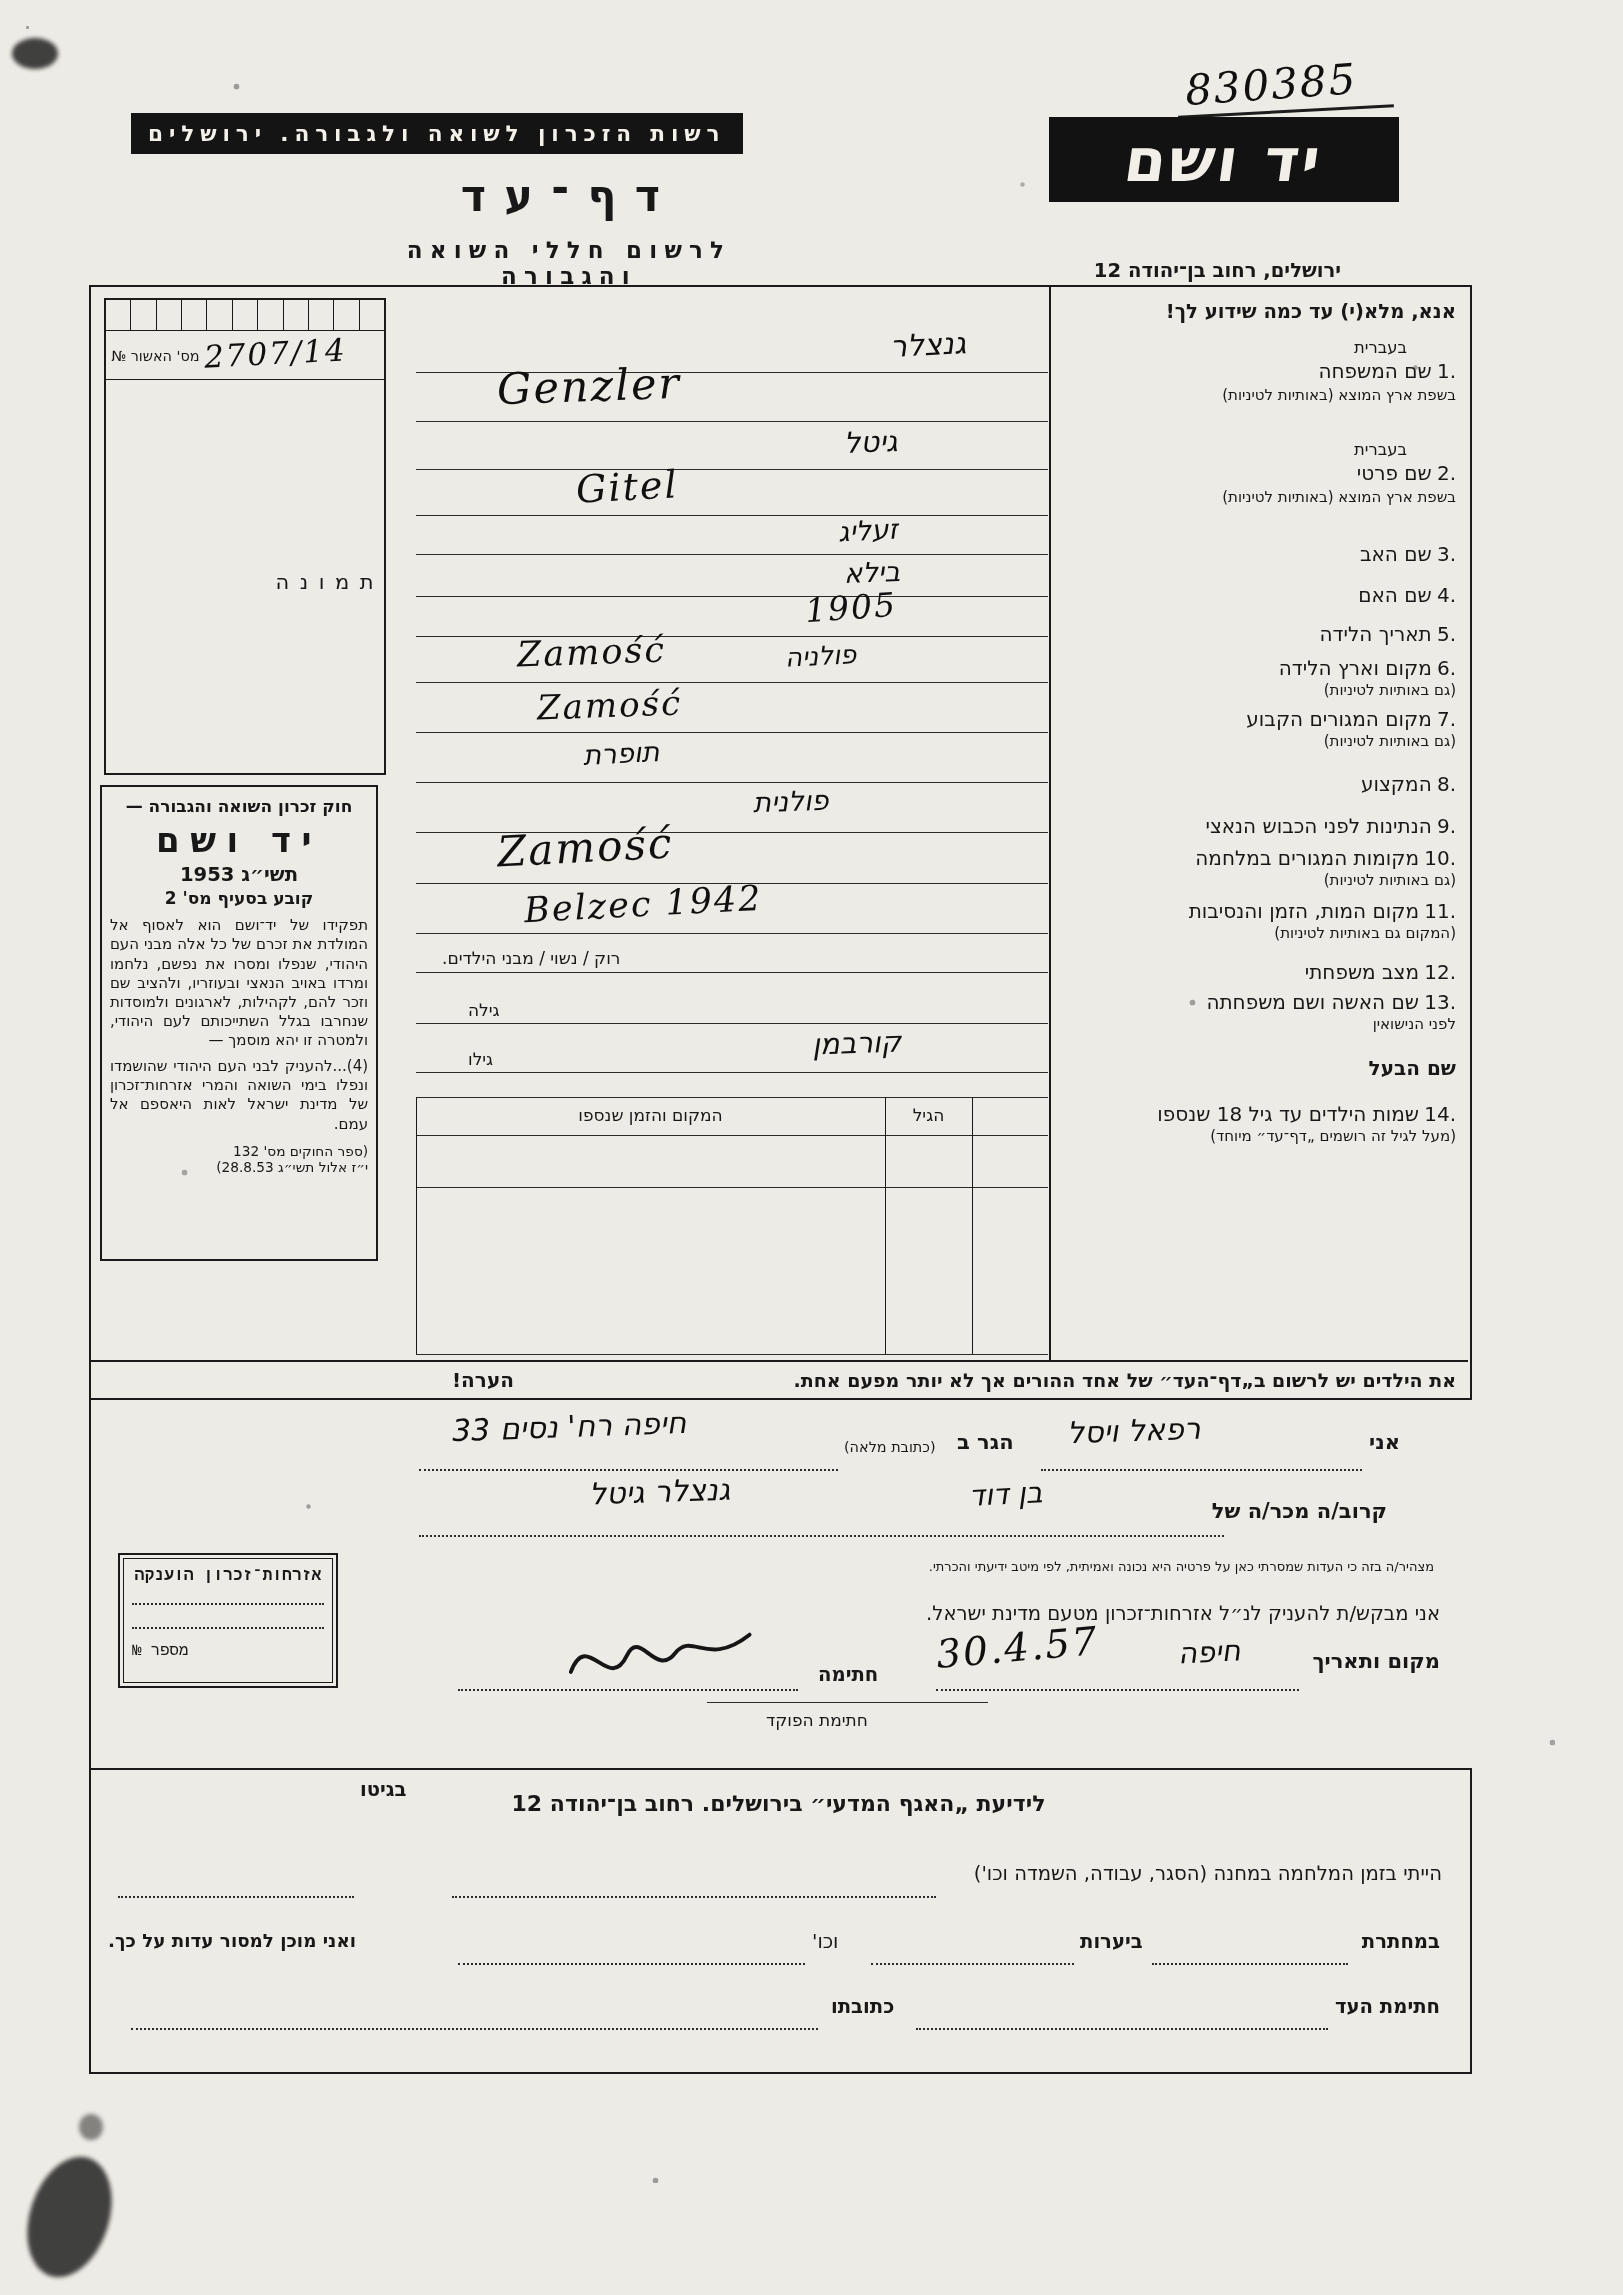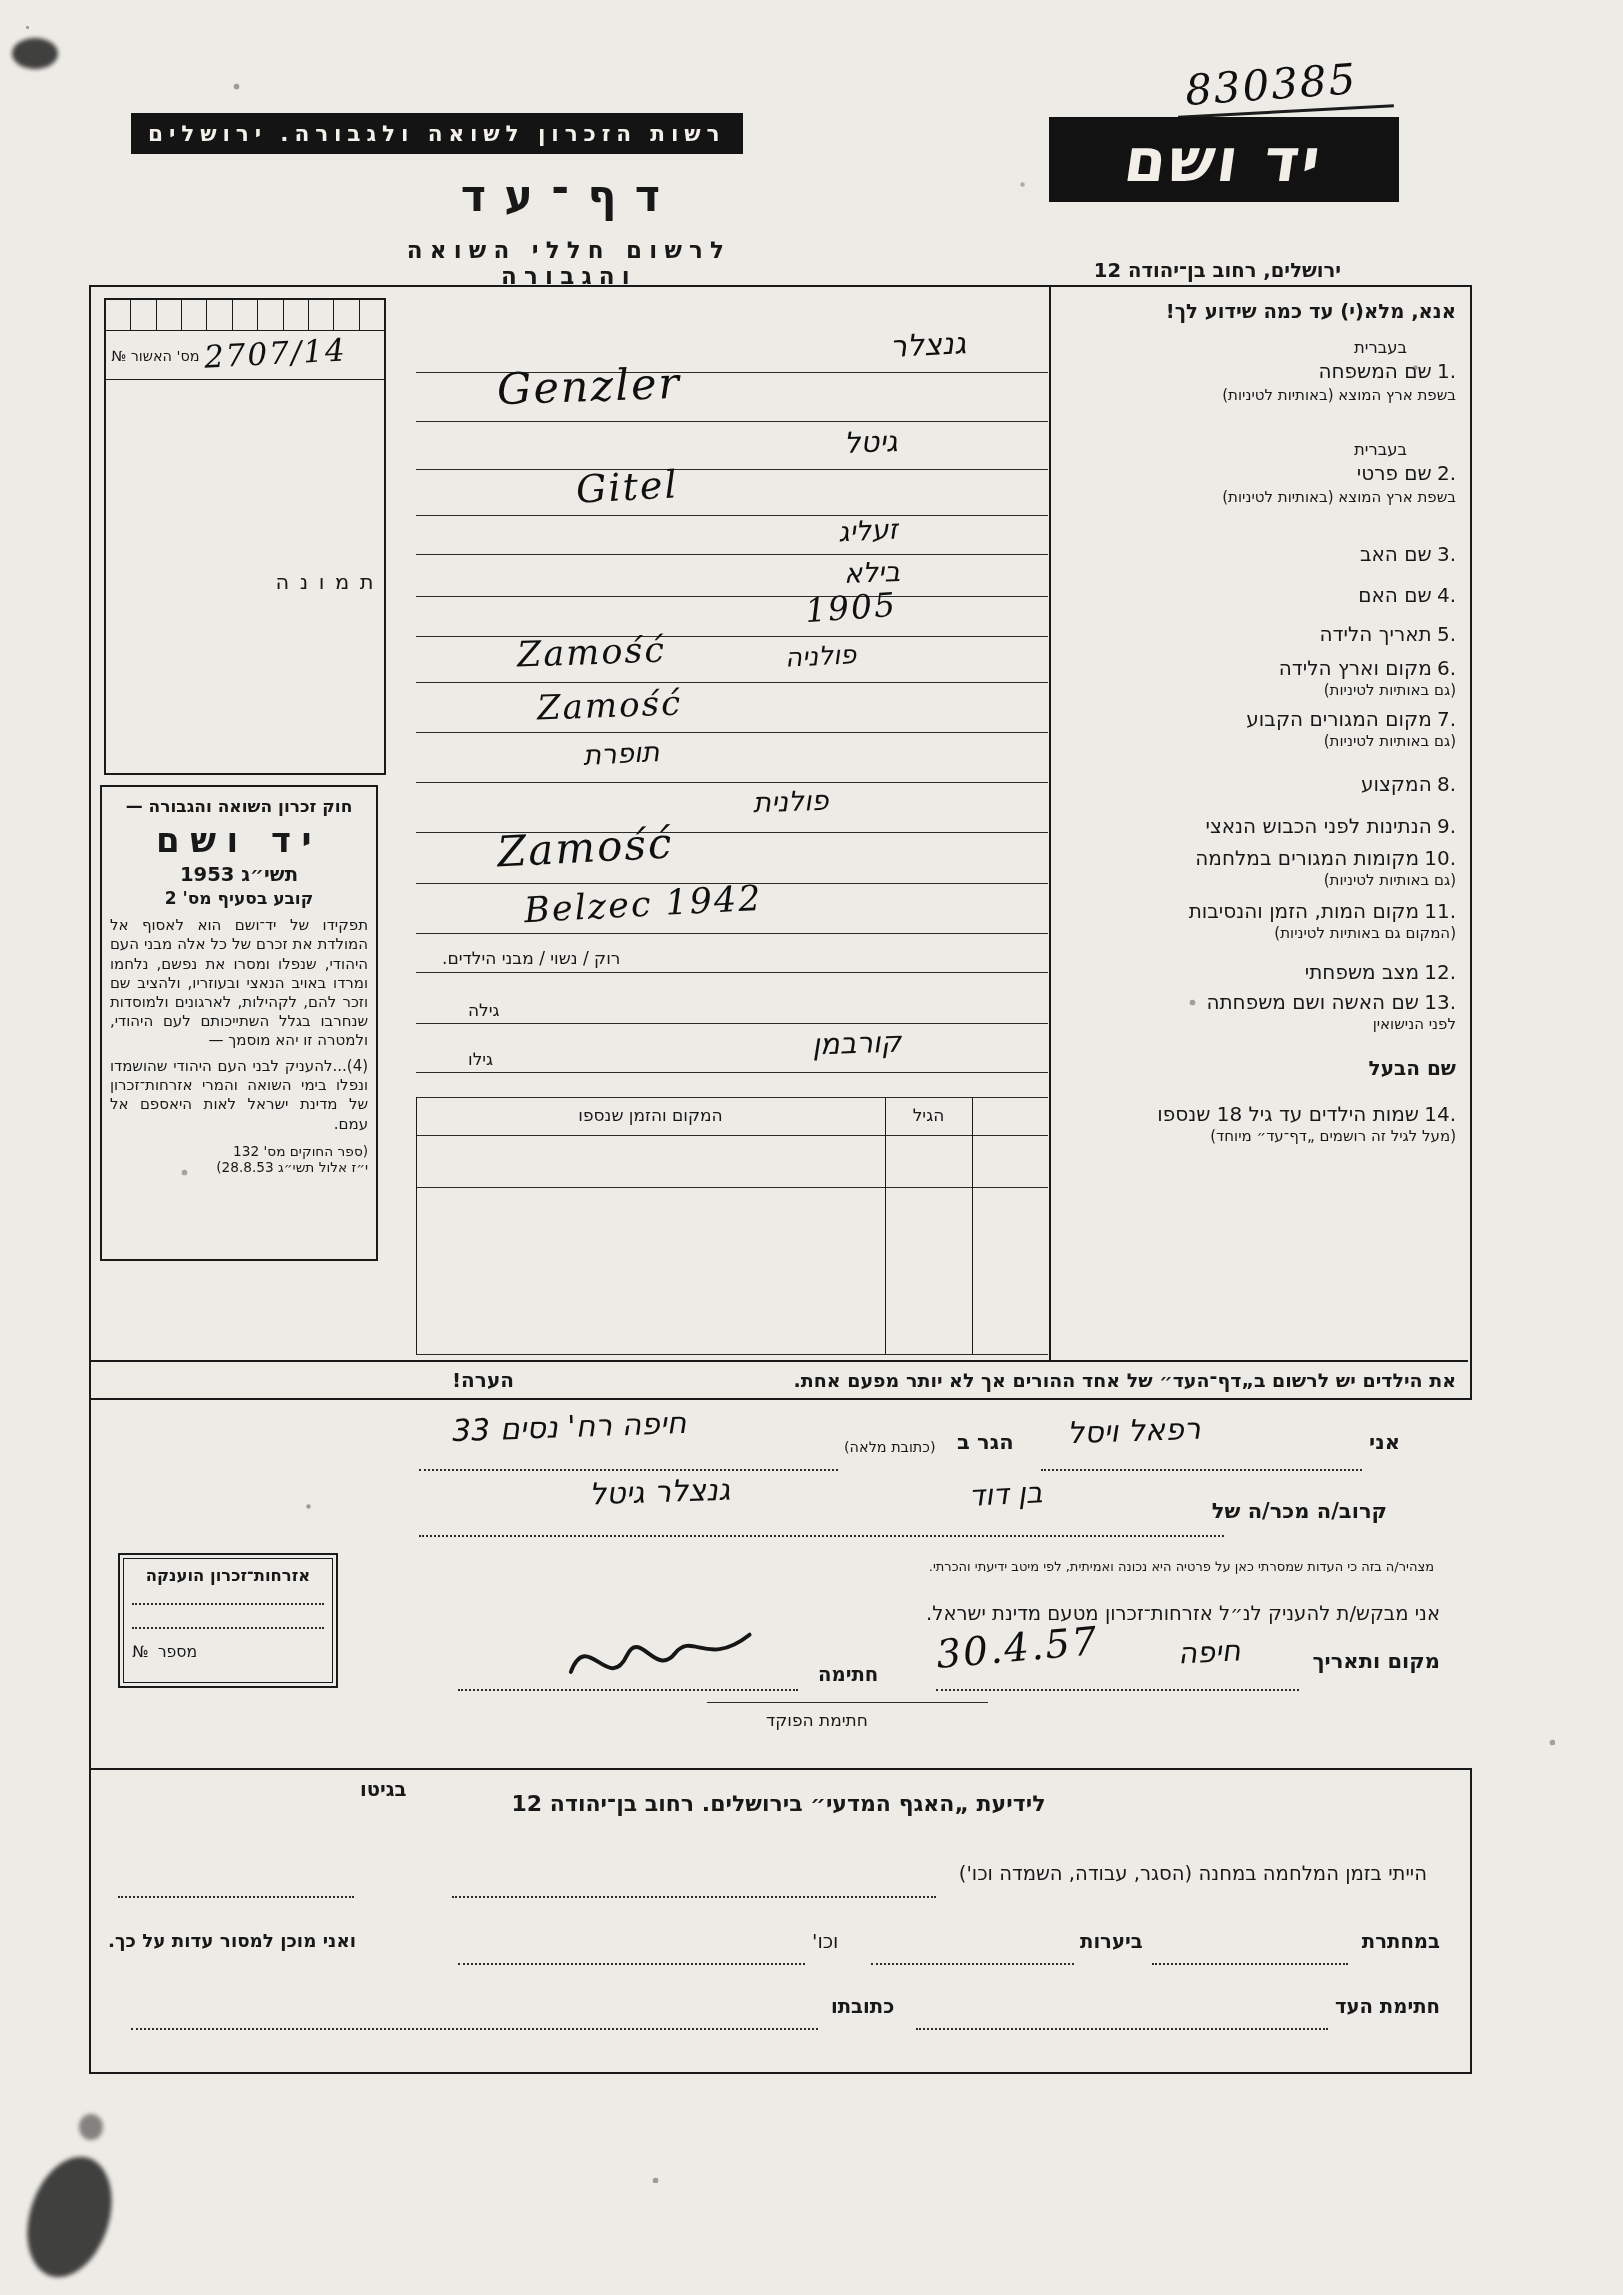--- a/index.html
+++ b/index.html
@@ -240,35 +240,35 @@
   <div class="abs hand hand-lat" style="left:936px;top:1625px;font-size:39px;transform:rotate(-5deg);">30.4.57</div>
   <div class="abs lbl b" style="left:818px;top:1663px;font-size:19.6px;">חתימה</div>
   <div class="abs dot" style="left:458px;top:1689px;width:340px;"></div>
   <svg class="abs" style="left:563px;top:1615px;transform:rotate(-6deg);" width="196" height="79" viewBox="0 0 300 120">
     <path d="M10 72 C 42 8, 64 112, 98 56 C 122 16, 138 96, 172 60 C 202 30, 218 88, 288 44" stroke="#161616" stroke-width="6" fill="none" stroke-linecap="round"></path>
   </svg>
   <div class="abs" style="left:707px;top:1702px;width:281px;border-top:1.3px solid #2a2a2a;"></div>
   <div class="abs lbl" style="left:766px;top:1710px;font-size:17px;">חתימת הפוקד</div>
 
   <div class="abs frame" style="left:118px;top:1553px;width:216px;height:131px;">
-    <div style="position:absolute;inset:3.3px;border:1.3px solid #1a1a1a;padding:6.5px 7.9px;box-sizing:border-box;">
+    <div style="position:absolute;inset:3.3px;border:1.3px solid #1a1a1a;padding:6.5px 7.9px;box-sizing:border-box;font-family:Liberation Mono, monospace;">
       <div class="rtl center b" style="font-size:16.4px;">אזרחות־זכרון הוענקה</div>
       <div class="dot" style="margin-top:18.3px;"></div>
       <div class="dot" style="margin-top:22px;"></div>
       <div style="display:flex;justify-content:flex-start;gap:9.2px;margin-top:13px;font-size:15.7px;">
         <span>№</span>
         <span class="rtl">מספר</span>
       </div>
     </div>
   </div>
 
   <div class="abs frame" style="left:89px;top:1768px;width:1379px;height:302px;"></div>
   <div class="abs rtl b center" style="left:89px;top:1791px;width:1379px;font-size:22px;">לידיעת „האגף המדעי״ בירושלים.  רחוב בן־יהודה 12</div>
 
-  <div class="abs lbl" style="right:196px;top:1862px;font-size:19.6px;">הייתי בזמן המלחמה במחנה (הסגר, עבודה, השמדה וכו')</div>
+  <div class="abs lbl" style="right:181px;top:1862px;font-size:19.6px;">הייתי בזמן המלחמה במחנה (הסגר, עבודה, השמדה וכו')</div>
   <div class="abs dot" style="left:452px;top:1896px;width:484px;"></div>
   <div class="abs lbl b" style="left:360px;top:1778px;font-size:19.6px;text-align:right;">בגיטו</div>
   <div class="abs dot" style="left:118px;top:1896px;width:236px;"></div>
 
   <div class="abs lbl b" style="right:183px;top:1930px;font-size:19.6px;">במחתרת</div>
   <div class="abs dot" style="left:1152px;top:1963px;width:196px;"></div>
   <div class="abs lbl b" style="left:1080px;top:1930px;font-size:19.6px;">ביערות</div>
   <div class="abs dot" style="left:871px;top:1963px;width:203px;"></div>
   <div class="abs lbl" style="left:812px;top:1930px;font-size:19.6px;">וכו'</div>
   <div class="abs dot" style="left:458px;top:1963px;width:347px;"></div>

